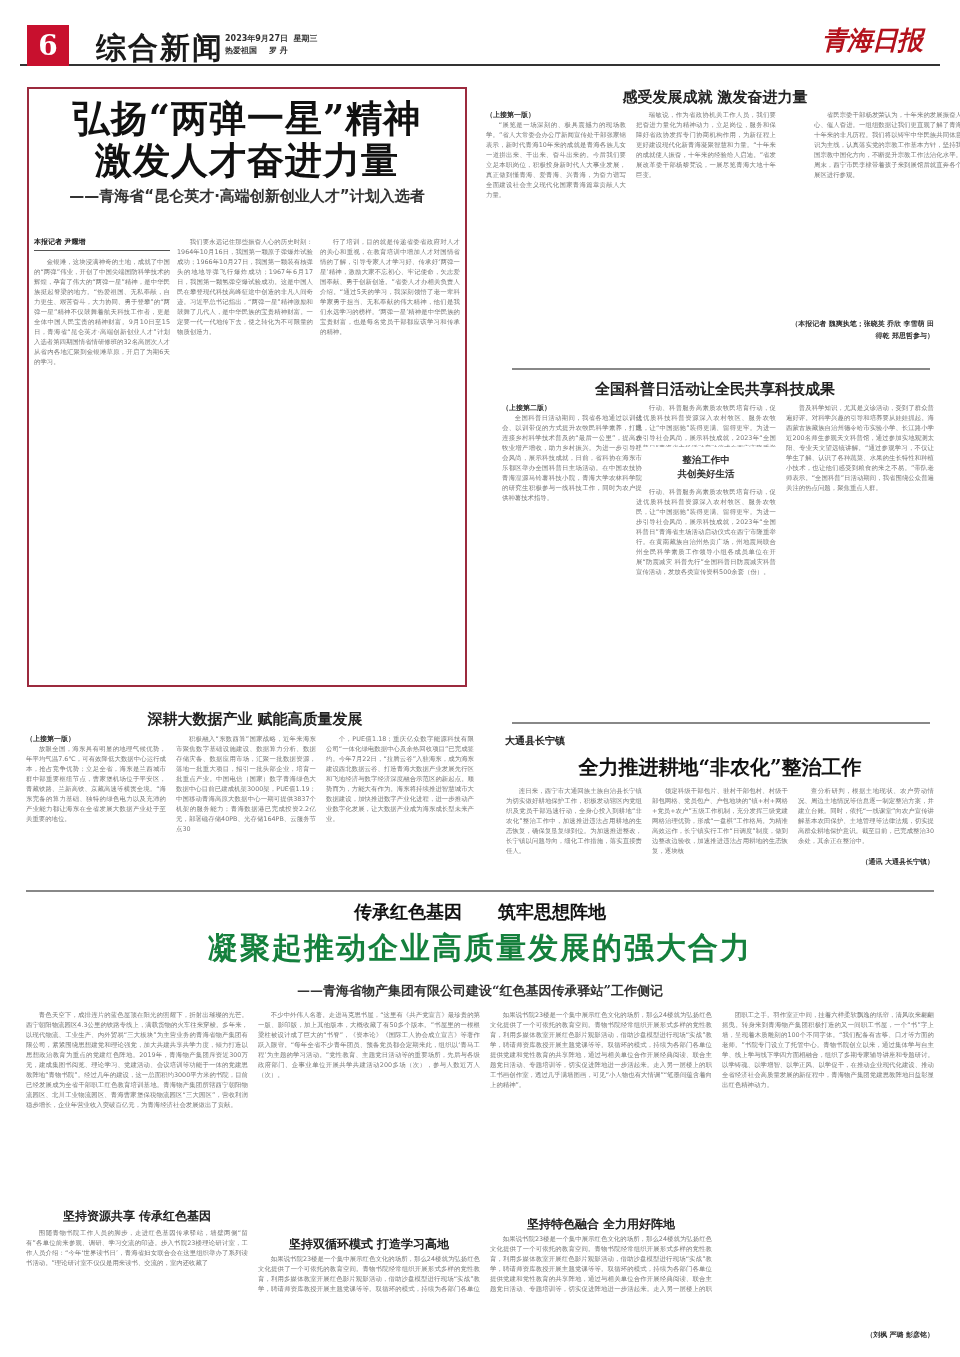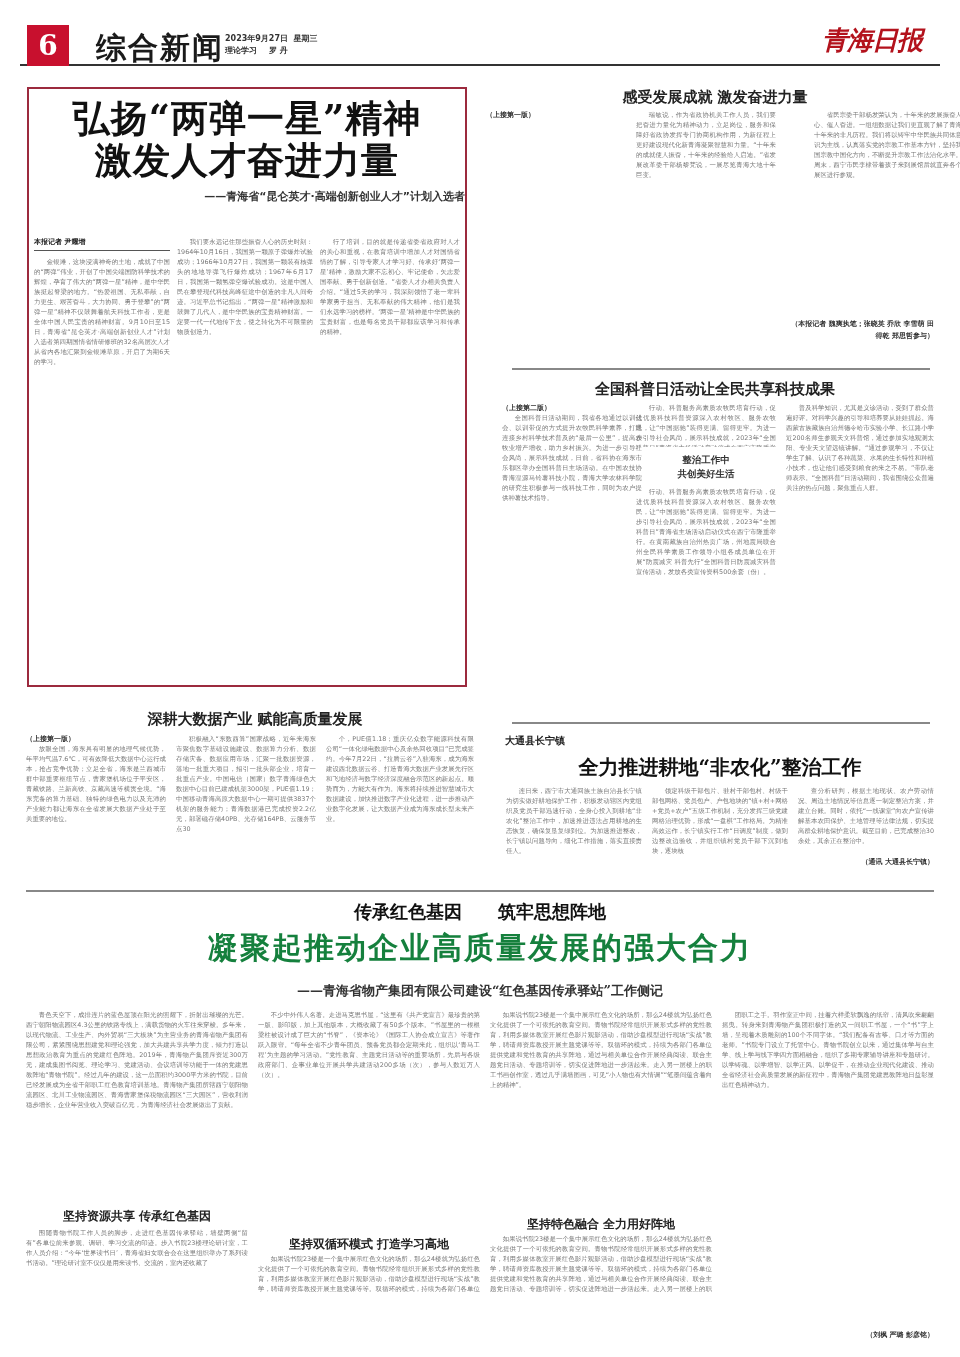--- a/index.html
+++ b/index.html
@@ -21,36 +21,36 @@
   .col p { text-indent: 2em; }
   .lead { font-weight: bold; color: #333; font-size: 7px; }
   .credit { font-weight: bold; color: #333; text-align: right; font-size: 7px; }
   .subhead { font-weight: bold; color: #333; text-align: center; font-size: 9.5px; line-height: 14px; margin: 6px 0; }
   .rule { position: absolute; height: 2px; background: #888; }
 
   
   .box1 { position: absolute; left: 27px; top: 87px; width: 440px; height: 600px; border: 2px solid #9c2a3e; }
   .a1-title { position: absolute; left: 0; width: 100%; text-align: center; font-family: "DejaVu Serif", serif; font-weight: bold;
               font-size: 37px; line-height: 42px; color: #111; letter-spacing: 1px; }
-  .a1-sub { position: absolute; left: 0; width: 100%; text-align: right; font-weight: bold; color: #333; font-size: 11px; line-height: 15px; }
+  .a1-sub { position: absolute; left: 0; width: 100%; text-align: center; font-weight: bold; color: #333; font-size: 15px; line-height: 15px; }
   .byline { position: absolute; left: 5px; top: 148px; width: 136px; font-size: 7px; font-weight: bold; color: #222; border-bottom: 1px solid #555; padding-bottom: 3px; }
 
   
   .h-sans { position: absolute; text-align: center; font-weight: bold; color: #222; }
   .h-serif { position: absolute; text-align: center; font-family: "DejaVu Serif", serif; font-weight: bold; color: #111; }
 </style>
 </head>
 <body>
 
 <header class="masthead">
   <div class="page-num">6</div>
   <div class="section-title">综合新闻</div>
   <div class="meta">
     <div><span>2023年9月27日</span>&nbsp;&nbsp;<span>星期三</span></div>
-    <div class="row2"><span>理论学习</span><span>罗 丹</span></div>
+    <div class="row2"><span>热爱祖国</span><span>罗 丹</span></div>
   </div>
   <div class="logo">青海日报</div>
 </header>
 
 <article class="box1">
   <h1 class="a1-title" style="top:8px;">弘扬“两弹一星”精神</h1>
   <h1 class="a1-title" style="top:50px;">激发人才奋进力量</h1>
   <div class="a1-sub" style="top:100px;">——青海省“昆仑英才·高端创新创业人才”计划入选者</div>
   <div class="byline">本报记者 尹耀增</div>
   <div class="col" style="left:5px; top:168px; width:136px; height:425px;">
@@ -61,20 +61,21 @@
     </div>
   <div class="col" style="left:291px; top:148px; width:140px; height:445px;">
       <p>行了培训，目的就是传递省委省政府对人才的关心和重视，在教育培训中增加人才对国情省情的了解，引导专家人才学习好、传承好‘两弹一星’精神，激励大家不忘初心、牢记使命，矢志爱国奉献、勇于创新创造。”省委人才办相关负责人介绍。“通过5天的学习，我深刻领悟了老一辈科学家勇于担当、无私奉献的伟大精神，他们是我们永远学习的榜样。‘两弹一星’精神是中华民族的宝贵财富，也是每名党员干部都应该学习和传承的精神。</p>
     </div>
 </article>
 
 <section>
   <h2 class="h-sans" style="left:480px; top:88px; width:470px; font-size:15px;">感受发展成就 激发奋进力量</h2>
   <div class="col" style="left:486px; top:110px; width:140px; height:232px;">
     <div class="lead">（上接第一版）</div>
+    <p>“展览是一场深刻的、极具震撼力的现场教学。”省人大常委会办公厅新闻宣传处干部张家锦表示，新时代青海10年来的成就是青海各族儿女一道拼出来、干出来、奋斗出来的。今后我们要立足本职岗位，积极投身新时代人大事业发展，真正做到懂青海、爱青海、兴青海，为奋力谱写全面建设社会主义现代化国家青海篇章贡献人大力量。</p>
   </div>
   <div class="col" style="left:636px; top:110px; width:140px; height:232px;">
       <p>瑞敏说，作为省政协机关工作人员，我们要把奋进力量化为精神动力，立足岗位，服务和保障好省政协发挥专门协商机构作用，为新征程上更好建设现代化新青海凝聚智慧和力量。“十年来的成就使人振奋，十年来的经验给人启迪。”省发展改革委干部杨黎梵说，一展尽览青海大地十年巨变。</p>
     </div>
   <div class="col" style="left:814px; top:110px; width:148px; height:206px;">
       <p>省民宗委干部杨发荣认为，十年来的发展振奋人心、催人奋进。一组组数据让我们更直观了解了青海十年来的非凡历程。我们将以铸牢中华民族共同体意识为主线，认真落实党的宗教工作基本方针，坚持我国宗教中国化方向，不断提升宗教工作法治化水平。周末，西宁市民李棣带着孩子来到展馆后就直奔各个展区进行参观。</p>
     </div>
   <div class="col credit" style="left:786px; top:318px; width:148px; height:24px; line-height:12px;">（本报记者 魏爽执笔；张晓英 乔欣 李雪萌 田得乾 郑思哲参与）</div>
 </section>
 
@@ -115,21 +116,21 @@
 
 <div class="rule" style="left:512px; top:722px; width:418px;"></div>
 
 <section>
   <div class="h-sans" style="left:505px; top:734px; font-size:10px; text-align:left;">大通县长宁镇</div>
   <h2 class="h-serif" style="left:490px; top:754px; width:460px; font-size:20px;">全力推进耕地“非农化”整治工作</h2>
   <div class="col" style="left:506px; top:786px; width:136px; height:80px;">
       <p>连日来，西宁市大通回族土族自治县长宁镇为切实做好耕地保护工作，积极发动辖区内党组织及党员干部迅速行动，全身心投入到耕地“非农化”整治工作中，加速推进违法占用耕地的生态恢复，确保复垦复绿到位。为加速推进整改，长宁镇以问题导向，细化工作措施，落实直接责任人。</p>
     </div>
   <div class="col" style="left:652px; top:786px; width:136px; height:80px;">
-      <p>领定科级干部包片、驻村干部包村、村级干部包网格、党员包户、户包地块的“镇+村+网格+党员+农户”五级工作机制，充分发挥三级党建网格治理优势，形成“一盘棋”工作格局。为精准高效运作，长宁镇实行工作“日调度”制度，做到边整改边验收，并组织镇村党员干部下沉到地块，逐块核</p>
+      <p>领定科级干部包片、驻村干部包村、村级干部包网格、党员包户、户包地块的“镇+村+网格+党员+农户”五级工作机制，充分发挥三级党建网格治理优势，形成“一盘棋”工作格局。为精准高效运作，长宁镇实行工作“日调度”制度，做到边整改边验收，加速推进违法占用耕地的生态恢复，逐块核</p>
     </div>
   <div class="col" style="left:798px; top:786px; width:136px; height:70px;">
       <p>查分析研判，根据土地现状、农户劳动情况、周边土地情况等信息逐一制定整治方案，并建立台账。同时，依托“一线课堂”向农户宣传讲解基本农田保护、土地管理等法律法规，切实提高群众耕地保护意识。截至目前，已完成整治30余处，其余正在整治中。</p>
     </div>
   <div class="col credit" style="left:798px; top:857px; width:136px; height:12px;">（通讯 大通县长宁镇）</div>
 </section>
 
 <div class="rule" style="left:26px; top:890px; width:908px;"></div>
 
 <section>

